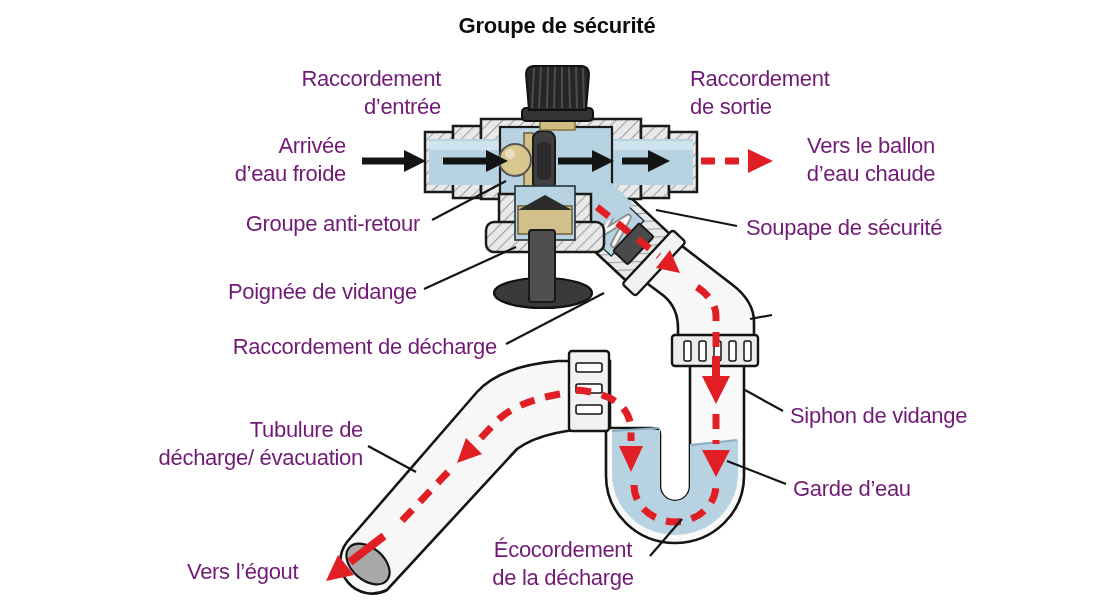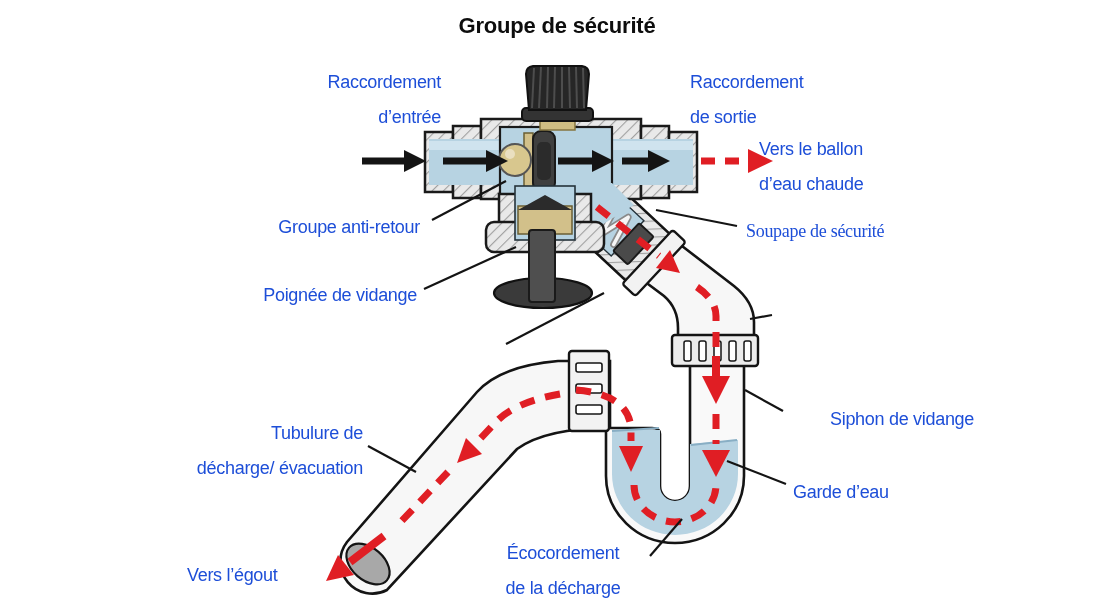--- a/index.html
+++ b/index.html
@@ -1,20 +1,20 @@
 <!DOCTYPE html>
 <html><head>
 <meta charset="utf-8">
 <style>
   html,body{margin:0;padding:0;background:#fff;}
   #stage{position:relative;width:1100px;height:614px;background:#ffffff;overflow:hidden;
          font-family:"Liberation Sans", sans-serif;color:#0d0d0d;border-radius:19px;}
   #stage svg{position:absolute;left:0;top:0;}
-  .lbl{position:absolute;font-size:18px;line-height:35px;letter-spacing:-0.3px;
-       white-space:pre-line;color:#1d4ed8;}
+  .lbl{position:absolute;font-size:22px;line-height:28px;letter-spacing:-0.3px;
+       white-space:pre-line;color:#701a75;}
   .lbl.right{text-align:right;}
   .lbl.center{text-align:center;}
   #title{position:absolute;left:350px;top:13px;width:414px;text-align:center;
          font-size:22px;font-weight:bold;letter-spacing:-0.2px;}
 </style>
 </head>
 <body>
 
 <div id="stage">
 
@@ -178,36 +178,39 @@
     <line x1="650" y1="556" x2="682" y2="519"></line>
     <line x1="368" y1="446" x2="416" y2="472"></line>
   </g>
 </svg>
 
   <div id="title">Groupe de sécurité</div>
 
   <div class="lbl right" style="left:241px;top:65px;width:200px;">Raccordement
 d’entrée</div>
 
+  <div class="lbl right" style="left:146px;top:132px;width:200px;">Arrivée
+d’eau froide</div>
 
   <div class="lbl" style="left:690px;top:65px;width:200px;">Raccordement
 de sortie</div>
 
-  <div class="lbl" style="left:759px;top:132px;width:180px;">Vers le ballon
+  <div class="lbl" style="left:781px;top:132px;width:180px;text-align:center;">Vers le ballon
 d’eau chaude</div>
 
   <div class="lbl right" style="left:218px;top:210px;width:202px;">Groupe anti-retour</div>
 
-  <div class="lbl" style="left:746px;top:214px;width:230px;font-family:Liberation Serif, serif;">Soupape de sécurité</div>
+  <div class="lbl" style="left:746px;top:214px;width:230px;">Soupape de sécurité</div>
 
   <div class="lbl right" style="left:213px;top:278px;width:204px;">Poignée de vidange</div>
 
-
-
-  <div class="lbl" style="left:790px;top:402px;width:210px;margin-left:40px;">Siphon de vidange</div>
+  <div class="lbl right" style="left:217px;top:333px;width:280px;">Raccordement de décharge</div>
+
+
+  <div class="lbl" style="left:790px;top:402px;width:210px;">Siphon de vidange</div>
 
   <div class="lbl" style="left:793px;top:475px;width:160px;">Garde d’eau</div>
 
   <div class="lbl center" style="left:463px;top:536px;width:200px;">Écocordement
 de la décharge</div>
 
   <div class="lbl" style="left:187px;top:558px;width:150px;">Vers l’égout</div>
 
   <div class="lbl right" style="left:133px;top:416px;width:230px;">Tubulure de
 décharge/ évacuation</div>

